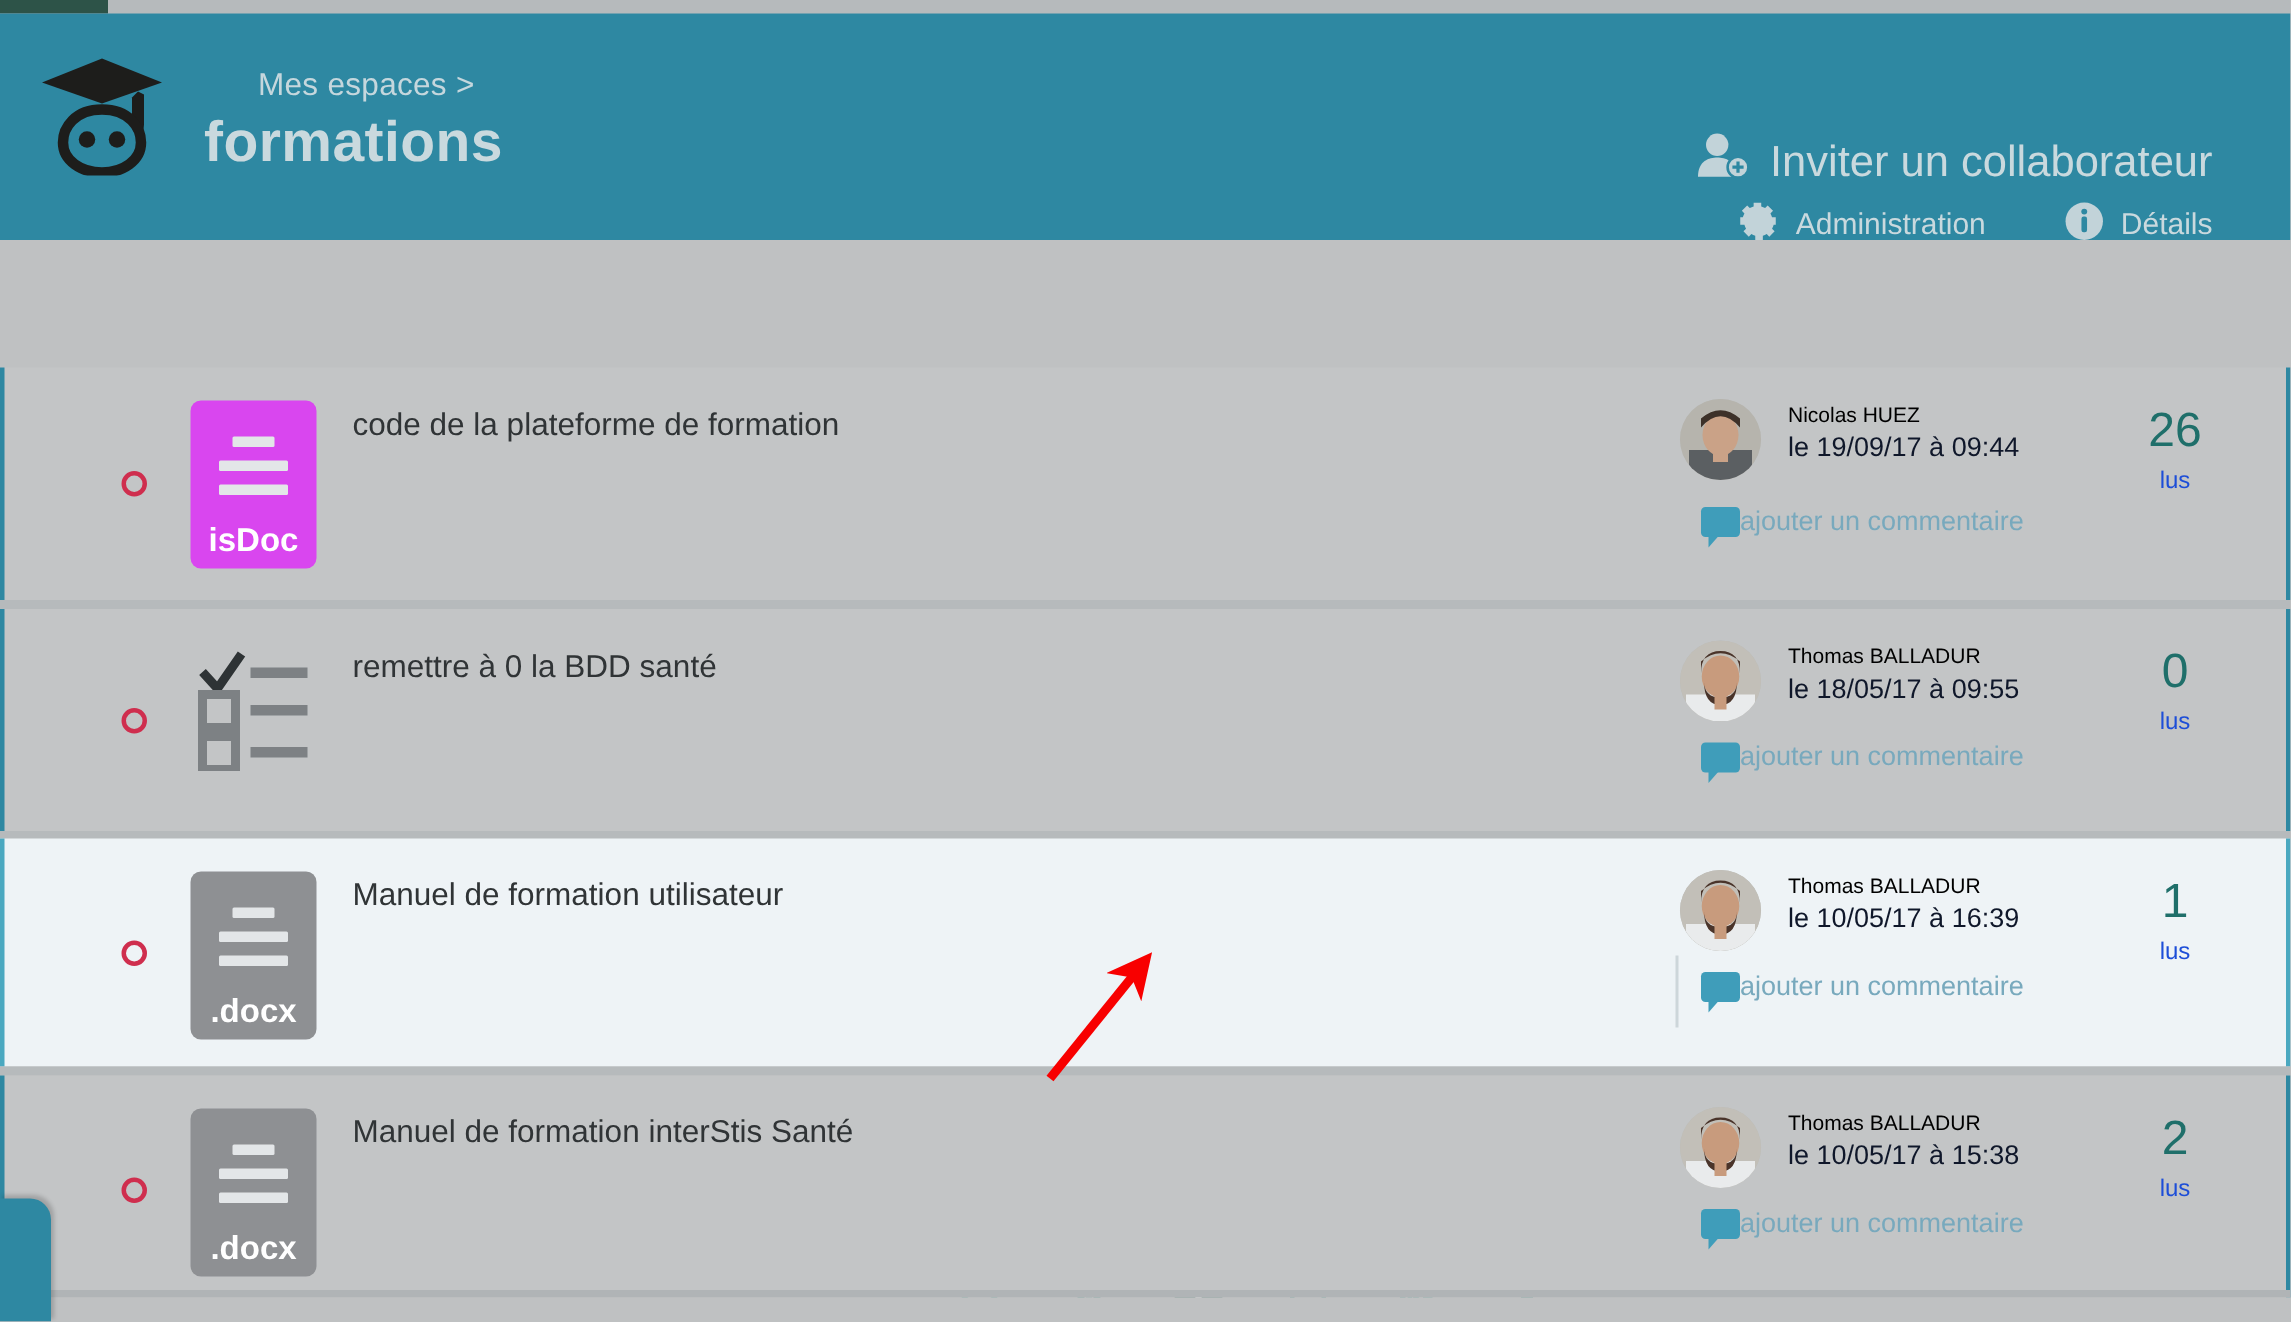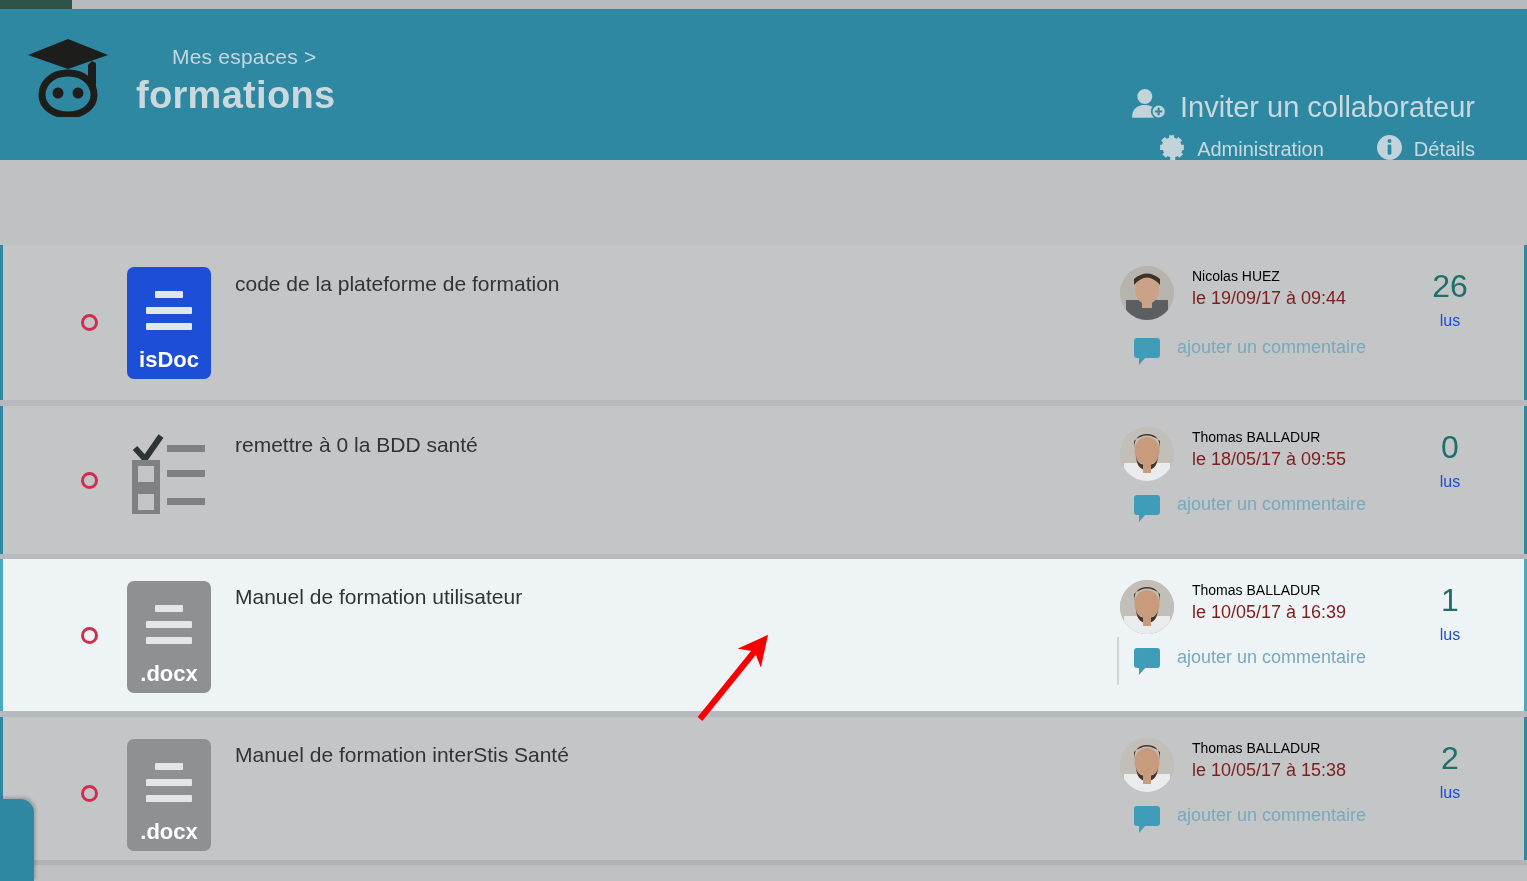--- a/index.html
+++ b/index.html
@@ -70,44 +70,44 @@
 
   .bullet {
     position:absolute; left:78px; width:17px; height:17px;
     border:3px solid #cf2e4e; border-radius:50%;
   }
   .filetile {
     position:absolute; left:124px; width:84px; height:112px;
     border-radius:7px; display:flex; flex-direction:column;
     align-items:center; justify-content:flex-end; padding-bottom:6px;
   }
-  .filetile.isdoc { background:#1d4ed8; }
+  .filetile.isdoc { background:#d946ef; }
   .filetile.docx  { background:#8e9093; }
   .tile-lines { position:absolute; top:24px; left:0; right:0; display:flex; flex-direction:column; align-items:center; gap:9px; }
   .tile-lines i { display:block; height:7px; background:#e3e6e8; border-radius:1px; }
   .tile-ext { font-size:22px; font-weight:bold; color:#ffffff; position:relative; z-index:2; }
 
   .checklist-icon { position:absolute; left:128px; width:76px; height:86px; }
 
   .doc-title {
     position:absolute; left:232px;
     font-size:21px; color:#303436; white-space:nowrap;
   }
 
   
   .actions { position:absolute; left:632px; display:flex; align-items:center; gap:37px; }
   .act { width:36px; height:36px; display:flex; align-items:center; justify-content:center; cursor:pointer; }
   .avatar {
     position:absolute; border-radius:50%; width:54px; height:54px;
     overflow:hidden; background:#b9bbb8;
   }
   .author { position:absolute; font-size:14px; font-weight:normal; color:#000000; white-space:nowrap; }
-  .adate  { position:absolute; font-size:18px; color:#7f1d1d; white-space:nowrap; }
+  .adate  { position:absolute; font-size:18px; color:#0f172a; white-space:nowrap; }
   .comment-link {
-    position:absolute; display:flex; align-items:center; gap:17px;
+    position:absolute; display:flex; align-items:center; 
     font-size:18px; color:#78a9bd; white-space:nowrap; cursor:pointer;
   }
   .bubble { width:26px; height:20px; background:#3f9dba; border-radius:3px; position:relative; }
   .bubble::after {
     content:""; position:absolute; left:5px; bottom:-7px;
     border-left:7px solid #3f9dba; border-bottom:8px solid transparent;
   }
   .readcount { position:absolute; right:38px; text-align:center; width:72px; }
   .readcount .num { font-size:32px; color:#1f6f6a; line-height:1; }
   .readcount .lbl { font-size:16px; color:#1d4ed8; margin-top:10px; display:block; }

